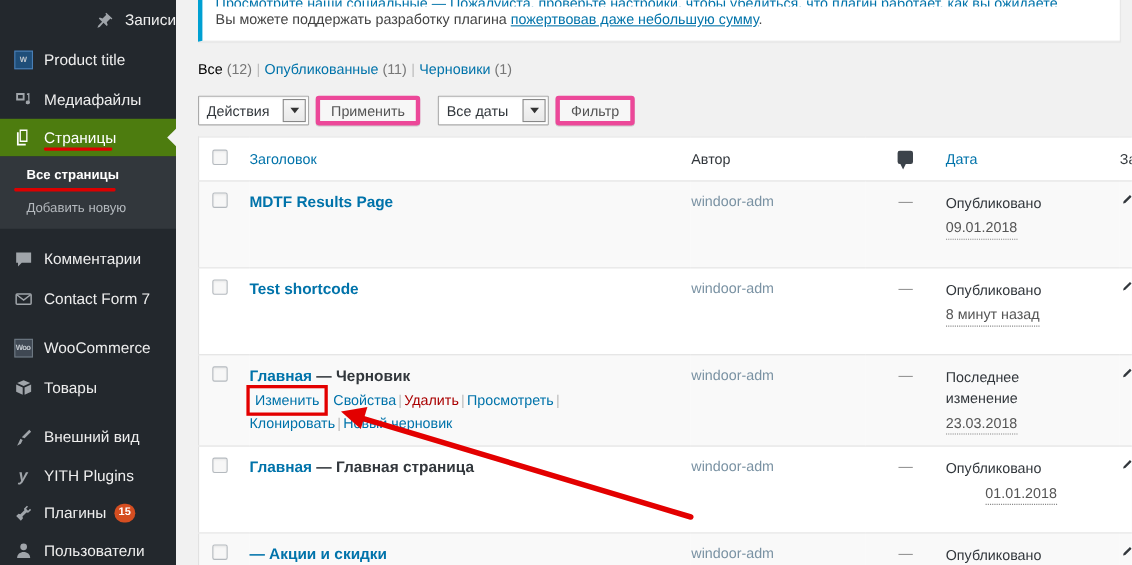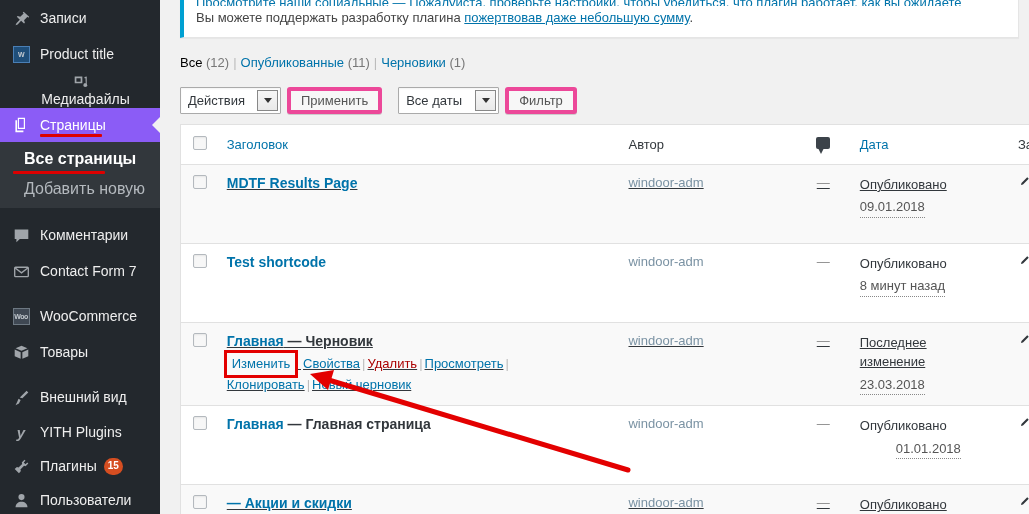--- a/index.html
+++ b/index.html
@@ -31,21 +31,21 @@
     white-space: nowrap;
   }
   .menu-item .mi-icon {
     width: 20px; min-width: 20px; height: 20px;
     margin-right: 9px;
     display: flex; align-items: center; justify-content: center;
     color: #a0a5aa;
   }
   .menu-item .mi-label { font-size: 14px; line-height: 1; }
   .menu-item.current {
-    background: #8b5cf6;
+    background: #4d7c0f;
     color: #fff;
   }
   .menu-item.current .mi-icon { color: #fff; }
   .menu-item.current::after {
     content: "";
     position: absolute; right: 0; top: 50%;
     transform: translateY(-50%);
     width: 0; height: 0;
     border-top: 8px solid transparent;
     border-bottom: 8px solid transparent;
@@ -57,21 +57,21 @@
     height: 3px;
     background: #d00;
     border-radius: 1px;
   }
   .submenu { background: #32373c; padding: 4px 0 6px 0; }
   .submenu-item {
     position: relative;
     height: 26px;
     display: flex; align-items: center;
     padding-left: 24px;
-    font-size: 16px;
+    font-size: 12px;
     color: #b4b9be;
     cursor: pointer;
     white-space: nowrap;
   }
   .submenu-item.current { color: #fff; font-weight: bold; }
   .badge-count {
     display: inline-block;
     margin-left: 7px;
     background: #d54e21;
     color: #fff;
@@ -197,21 +197,21 @@
     font-size: 13px;
     vertical-align: middle;
   }
   table.wp-list th a { color: #0073aa; text-decoration: none; }
   table.wp-list td {
     padding: 10px 0 10px 0;
     vertical-align: top;
     border-bottom: 1px solid #e1e1e1;
     color: #32373c;
   }
-  tr.alt td { background: #f9f9f9; text-decoration: underline; }
+  tr.alt td { background: #f9f9f9; }
   .col-cb   { width: 38px; padding-left: 12px !important; }
   .col-title{ width: 330px; }
   .col-author { width: 130px; }
   .col-comments { width: 60px; text-align: center !important; }
   .col-date { width: 130px; }
   .col-seotitle { width: 140px; }
 
   .cb {
     width: 14px; height: 14px;
     border: 1px solid #b4b9be;
@@ -271,37 +271,37 @@
     border-top: 6px solid #3c434a;
   }
 </style>
 </head>
 <body>
 
 <div id="root">
 
   <div id="sidebar">
 
-    <div class="menu-item" style="height:36px;">
+    <div class="menu-item" style="height:36px;justify-content:flex-end;">
       <span class="mi-icon">
         <svg width="17" height="17" viewBox="0 0 20 20" fill="currentColor">
             <path d="M12.5 2l-1 1 1 1-4 4-3-1-1 1 3.5 3.5L4 15.5 3 18l2.5-1 4-4.5L13 16l1-1-1-3 4-4 1 1 1-1-6.5-6z"></path>
           </svg>
       </span>
       <span class="mi-label">Записи</span>
     </div>
 
     <div class="menu-item" style="height:36px;">
       <span class="mi-icon">
         <span class="sq-icon" style="background:#1f4e79;border-color:#4a7fb5;">W</span>
       </span>
       <span class="mi-label">Product title</span>
     </div>
 
-    <div class="menu-item" style="height:36px;flex-direction:column;">
+    <div class="menu-item" style="height:36px;">
       <span class="mi-icon">
         <svg width="17" height="17" viewBox="0 0 20 20" fill="currentColor">
             <path d="M2 3h9v8H2V3zm2 2v4h5V5H4zm9.5 0h1.2l.3 6.2a2 2 0 10 1.2 1.8V3l-2.7.6V5z"></path>
             <circle cx="14.8" cy="13.2" r="1.9"></circle>
           </svg>
       </span>
       <span class="mi-label">Медиафайлы</span>
     </div>
 
     <div class="menu-item current" style="height:34px;">

